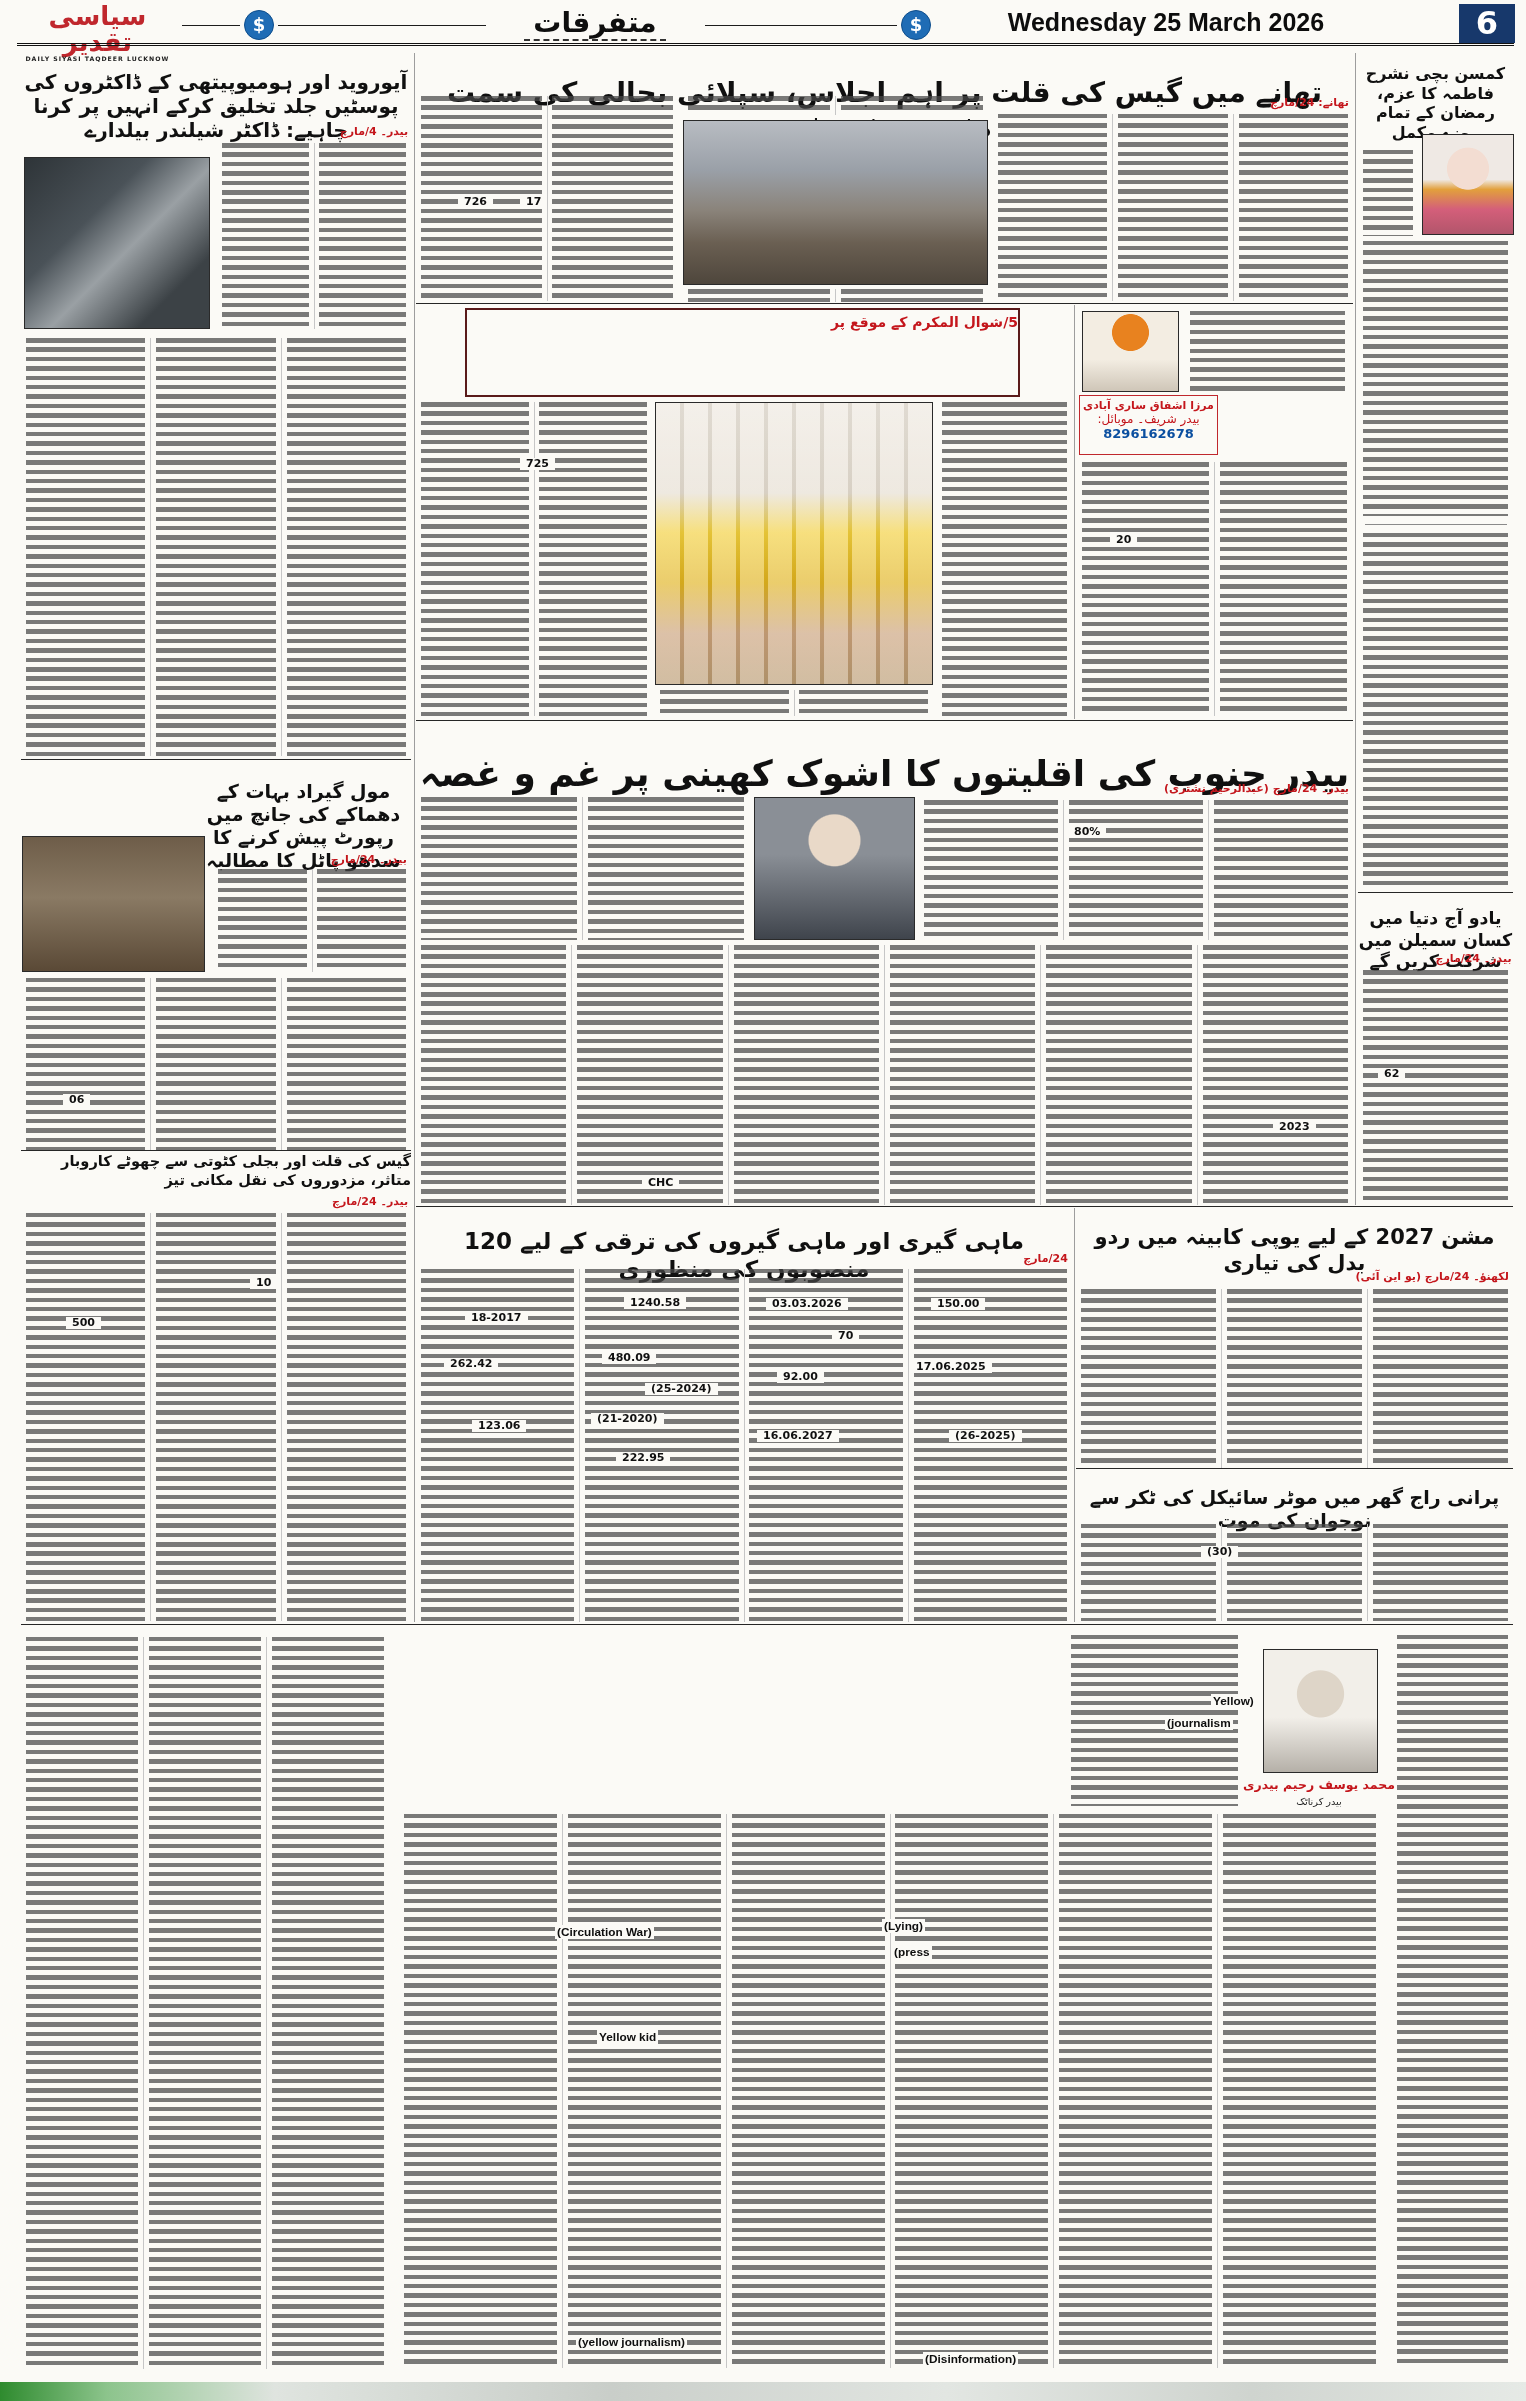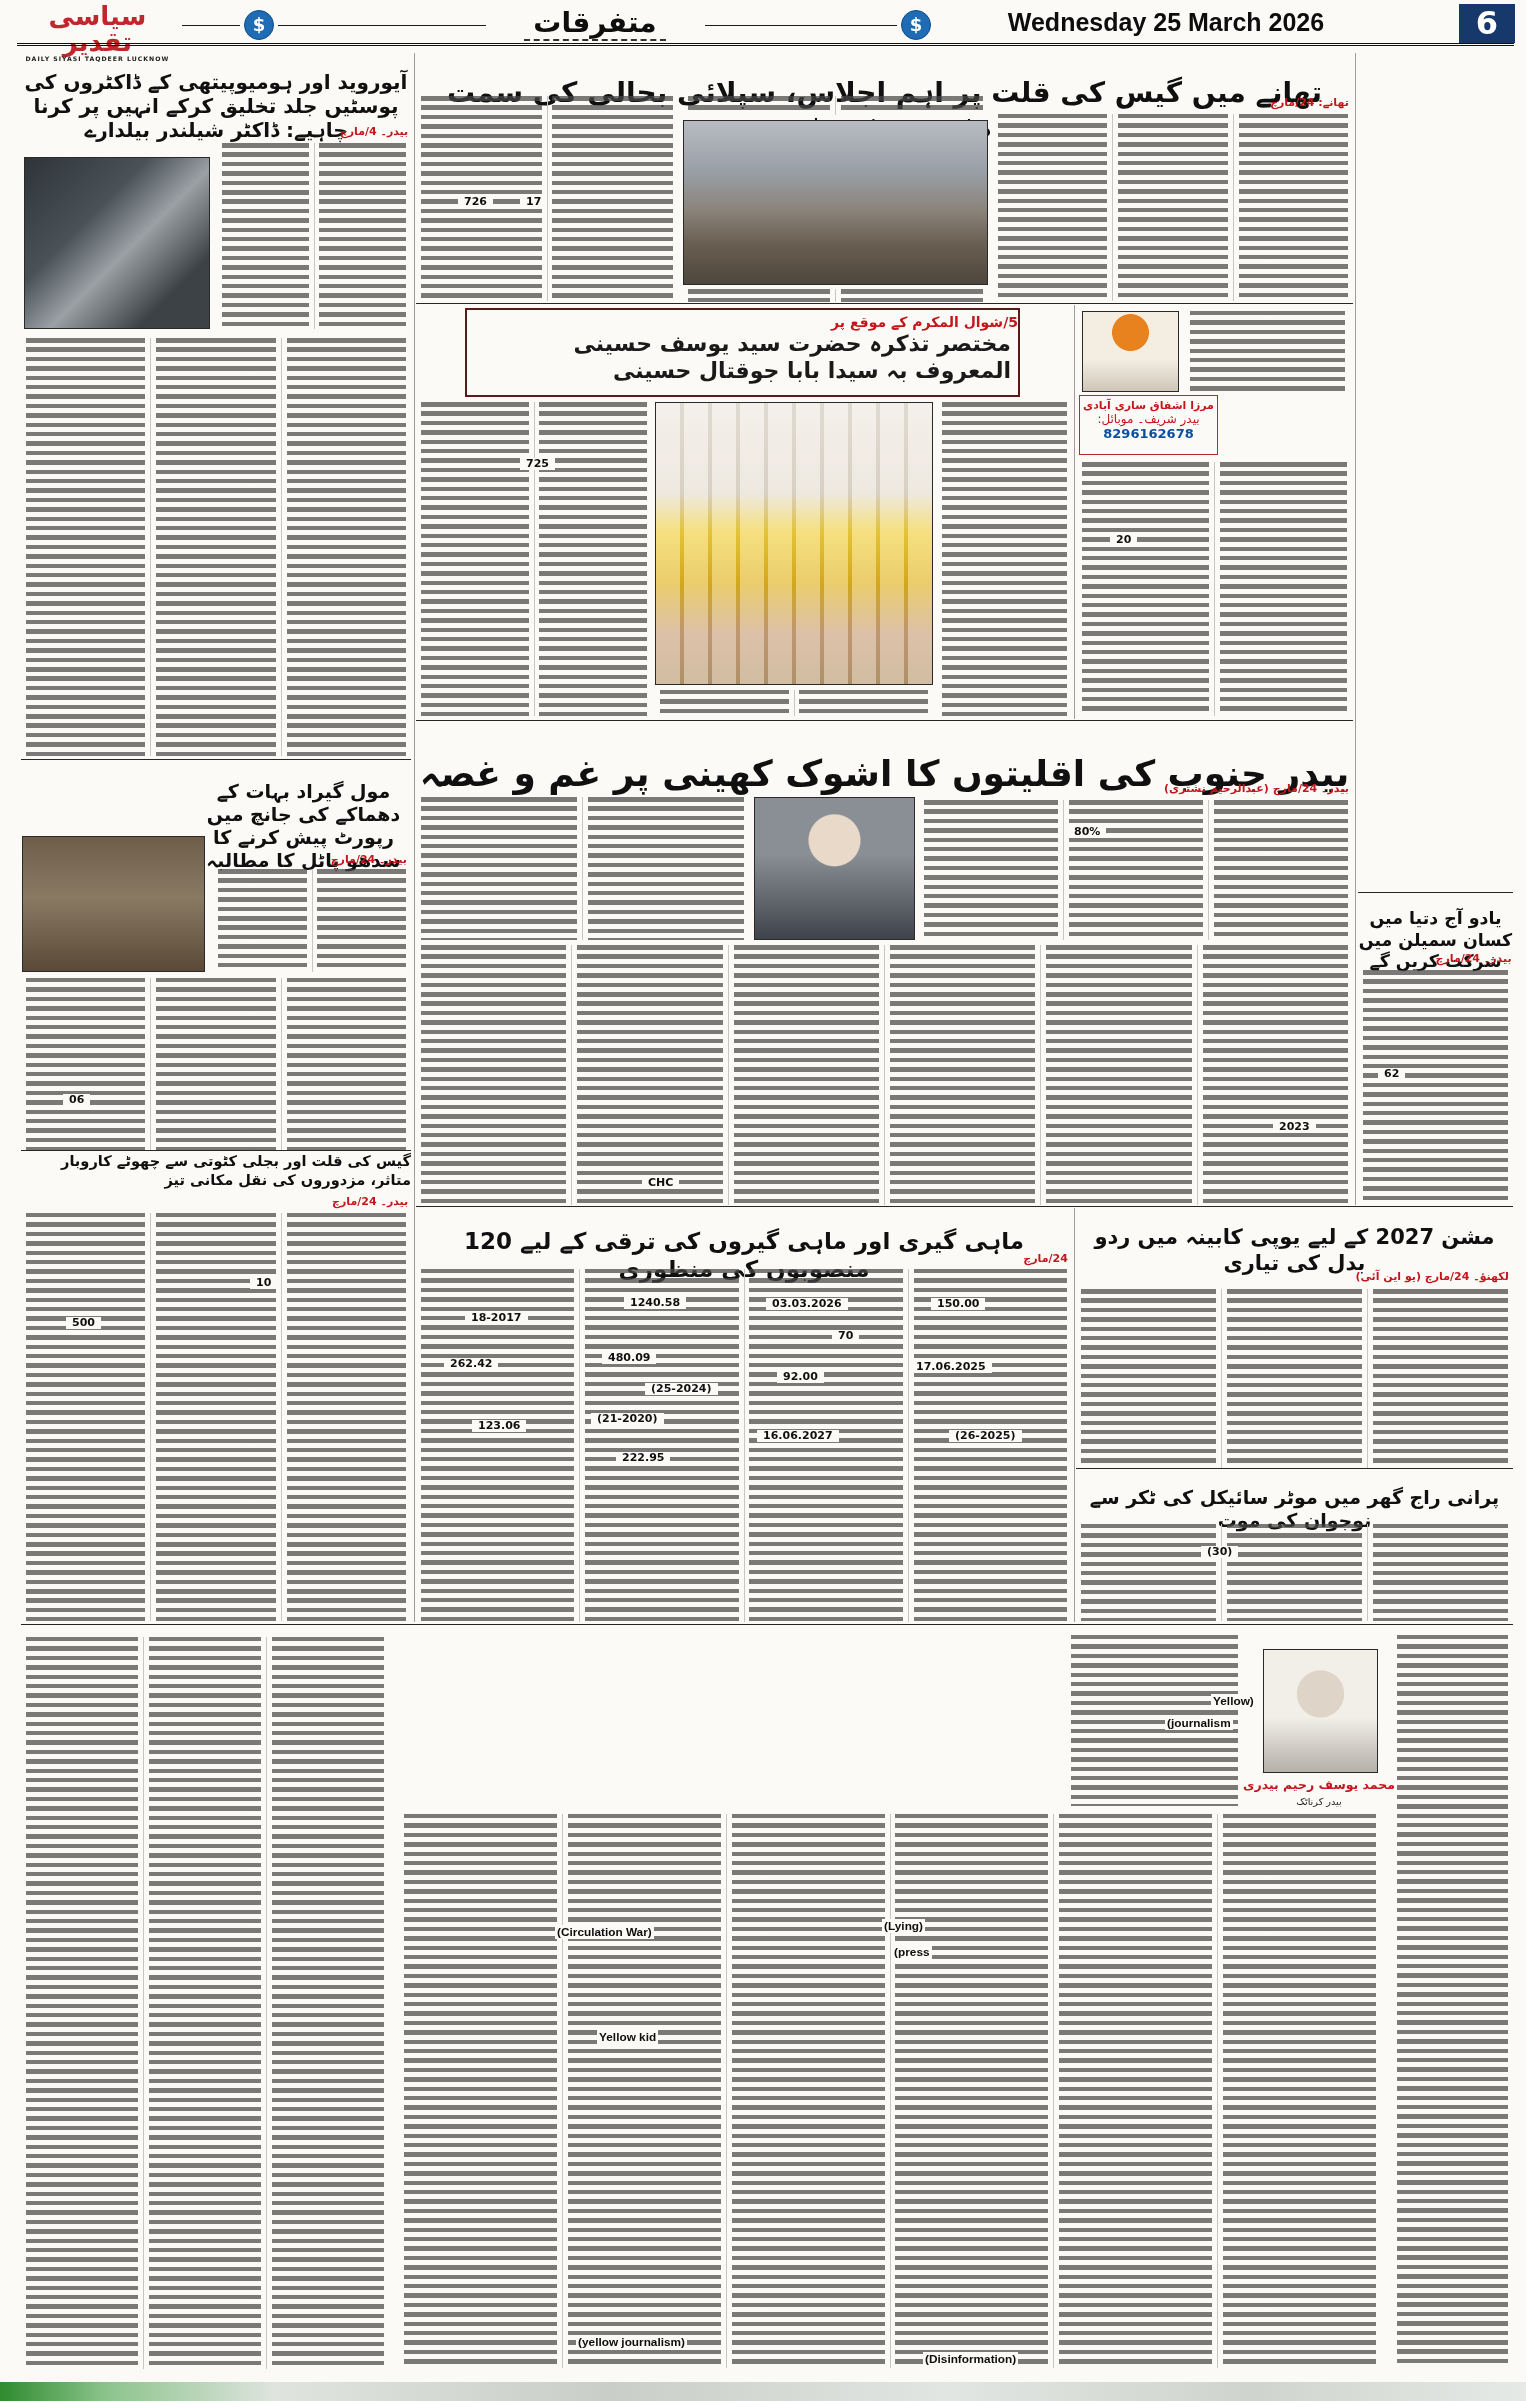--- a/index.html
+++ b/index.html
@@ -140,36 +140,56 @@
           <div class="textsim"></div>
         </div>
         <div class="simcol">
           <div class="textsim"></div>
         </div>
       </div>
     <span class="fig" style="left:42px;top:143px;">726</span>
     <span class="fig" style="left:104px;top:143px;">17</span>
   </section>
 
+  <section class="art" style="left:1358px;top:51px;width:155px;height:838px;">
+    <h2 class="hl" style="left:0;top:0;width:155px;font-size:16px;">کمسن بچی نشرح فاطمہ کا عزم، رمضان کے تمام روزے مکمل</h2>
+    <div class="byline" style="right:1.4px;top:82px;">ملاپور۔ 24/</div>
+    <div class="photo" style="left:64px;top:83px;width:92px;height:101px;background:radial-gradient(circle at 50% 34%,#f3ddd2 0 26%,rgba(0,0,0,0) 27%),linear-gradient(180deg,#efe9e4 0 45%,#e2a03c 55%,#d45f7a 75%,#b2556b 100%);"></div>
+    <div class="simwrap" style="left:0;top:99px;width:60px;height:86px;">
+        <div class="simcol">
+          <div class="textsim"></div>
+        </div>
+      </div>
+    <div class="simwrap" style="left:0;top:190px;width:155px;height:275px;">
+        <div class="simcol">
+          <div class="textsim"></div>
+        </div>
+      </div>
+    <div class="hrule" style="left:7px;top:473px;width:142px;background:#8a8a8a;"></div>
+    <div class="simwrap" style="left:0;top:482px;width:155px;height:357px;">
+        <div class="simcol">
+          <div class="textsim"></div>
+        </div>
+      </div>
+  </section>
 
   <section class="art" style="left:1358px;top:894px;width:155px;height:311px;">
     <h2 class="hl" style="left:0;top:0;width:155px;font-size:17.4px;">یادو آج دتیا میں کسان سمیلن میں شرکت کریں گے</h2>
     <div class="byline" style="right:1.4px;top:58px;">بیدر۔ 24/مارچ</div>
     <div class="simwrap" style="left:0;top:76px;width:155px;height:235px;">
         <div class="simcol">
           <div class="textsim"></div>
         </div>
       </div>
     <span class="fig" style="left:20px;top:174px;">62</span>
   </section>
 
   <section class="art" style="left:416px;top:305px;width:937px;height:414px;">
     <div class="ornate" style="left:49px;top:2.8px;width:555px;height:89px;">
       <div class="kicker">5/شوال المکرم کے موقع پر</div>
-      <div style="font-weight:bold;font-size:22px;direction:rtl;line-height:1.25;padding:0 7px;">مختصر تذکرہ حضرت سید یوسف حسینی المعروف بہ سیدا بابا جوقتال حسینی</div>
     </div>
     <div class="photo" style="left:239px;top:97px;width:278px;height:283px;background:repeating-linear-gradient(90deg,rgba(255,255,255,.35) 0 23.6px,rgba(0,0,0,.06) 23.6px 28px),linear-gradient(180deg,#eee8df 0%,#e5ddd0 32%,#f2cf3a 46%,#e0b21e 64%,#caa079 82%,#b99a70 100%);"></div>
     <div class="simwrap" style="left:0;top:97px;width:236px;height:314px;">
         <div class="simcol">
           <div class="textsim"></div>
         </div>
         <div class="simcol">
           <div class="textsim"></div>
         </div>
       </div>

